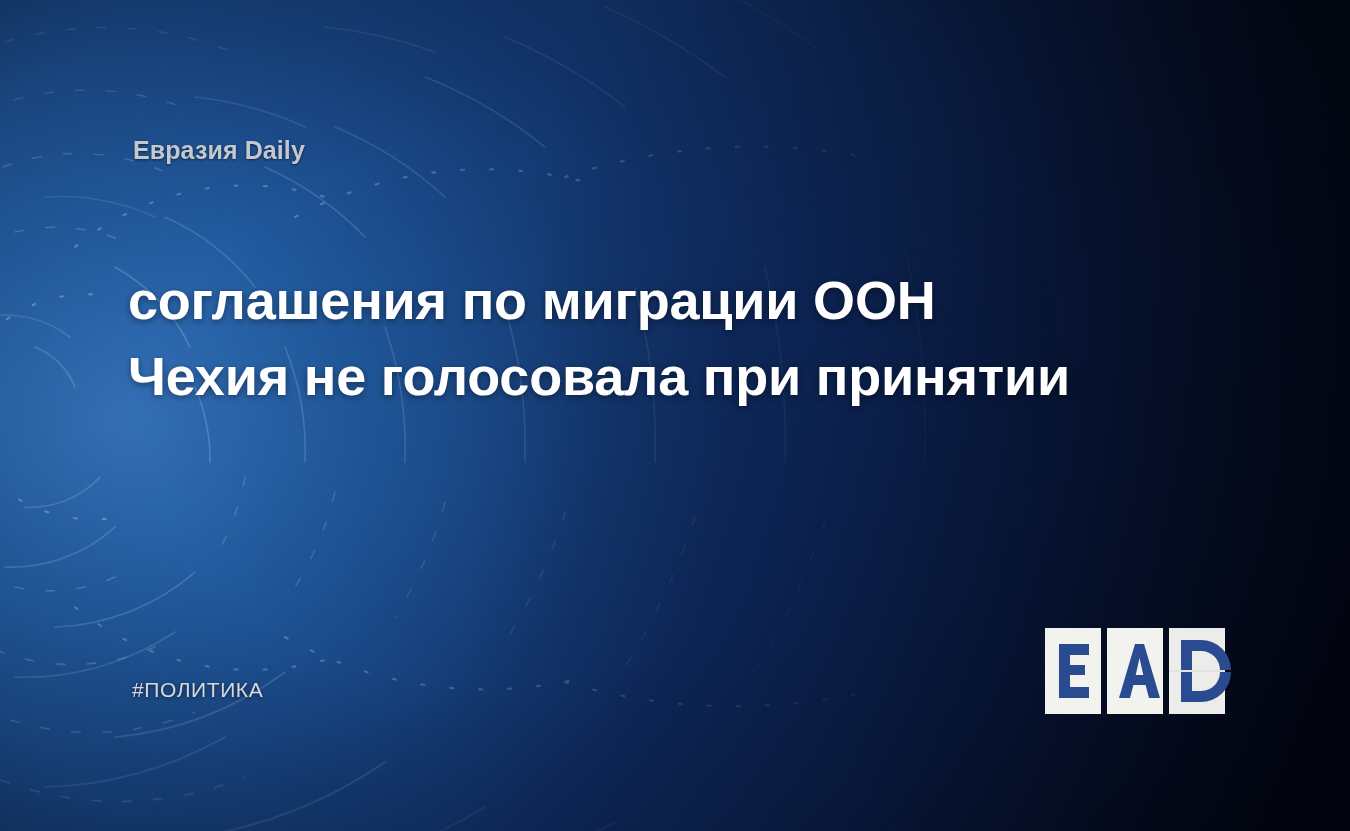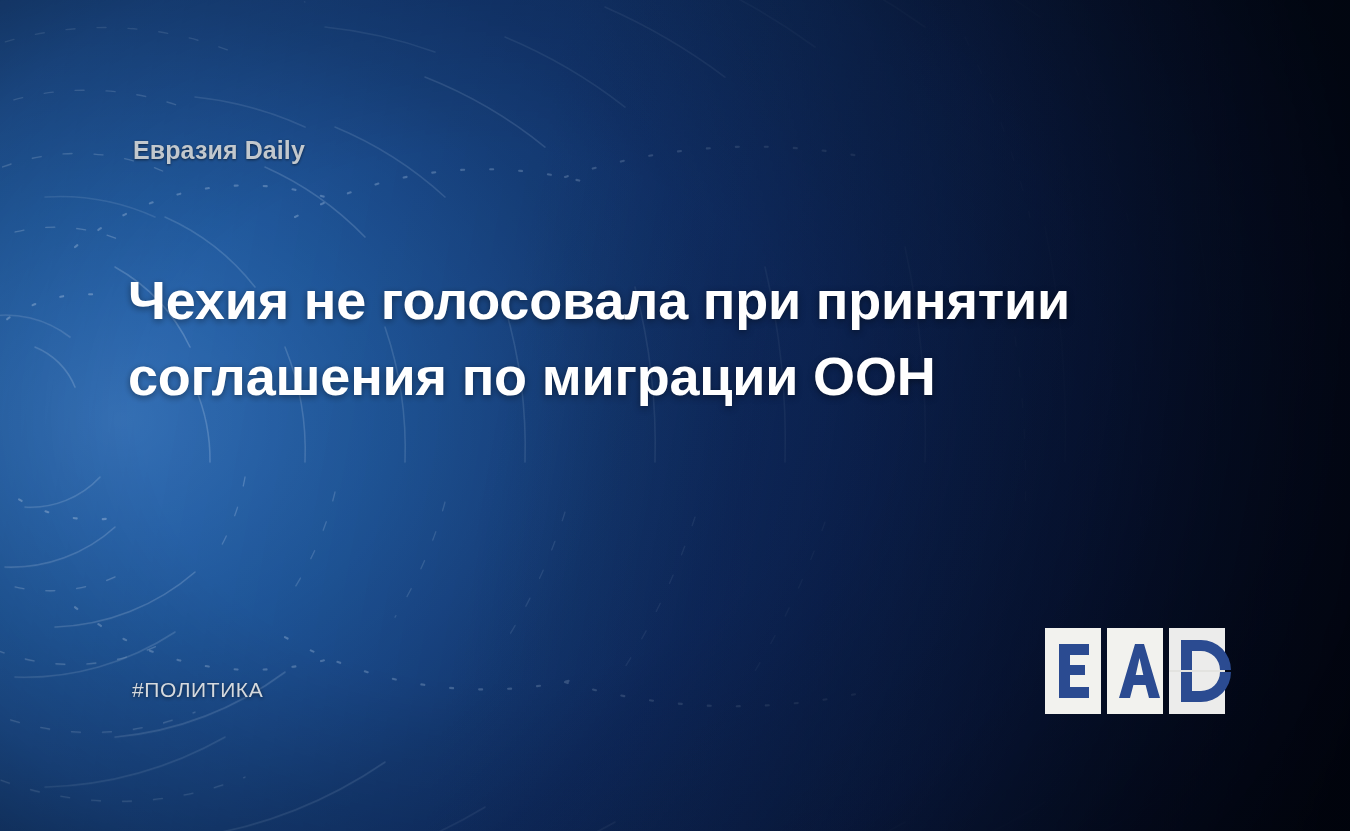--- a/index.html
+++ b/index.html
@@ -222,22 +222,22 @@
       </g>
     </svg>
   </div>
 
   <div class="bg-darken-right"></div>
   <div class="bg-vignette"></div>
 
   <div class="brand">Евразия Daily</div>
 
   <div class="headline">
+    <span class="headline-line">соглашения по миграции ООН</span>
     <span class="headline-line">Чехия не голосовала при принятии</span>
-    <span class="headline-line">соглашения по миграции ООН</span>
   </div>
 
   <div class="tag">#ПОЛИТИКА</div>
 
   <div class="logo">
     <svg viewBox="0 0 190 90" xmlns="http://www.w3.org/2000/svg" aria-label="EAD">
 
       <rect x="2" y="2" width="56" height="86" fill="#f2f2ee"></rect>
       <rect x="64" y="2" width="56" height="86" fill="#f2f2ee"></rect>
       <rect x="126" y="2" width="56" height="86" fill="#ececeb"></rect>

